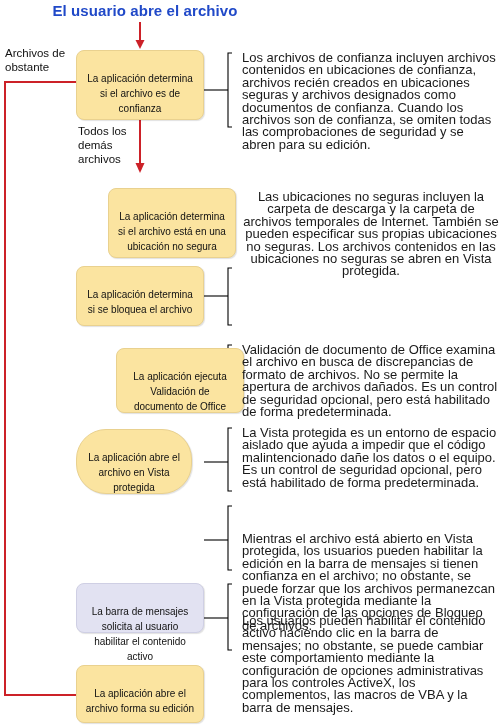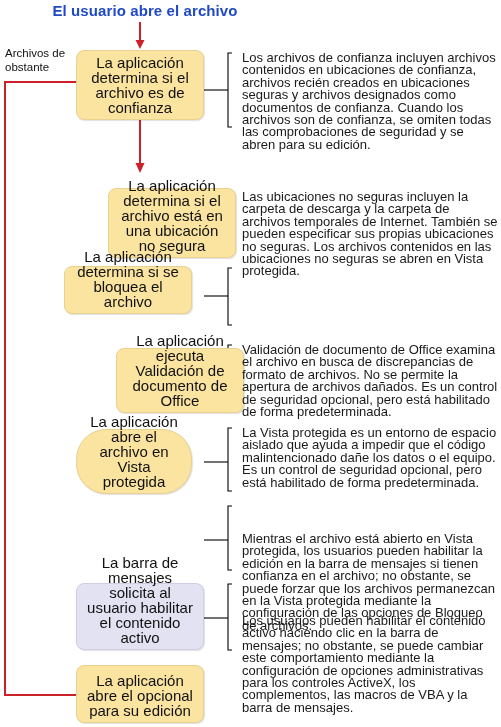--- a/index.html
+++ b/index.html
@@ -30,27 +30,27 @@
     color: #2049c8;
     font-weight: bold;
     font-size: 15px;
     letter-spacing: 0.1px;
   }
   .node {
     position: absolute;
     box-sizing: border-box;
     border-radius: 8px;
     display: flex;
-    align-items: flex-end;
+    align-items: flex-start;
     justify-content: center;
     text-align: center;
-    font-size: 15px;
+    font-size: 10px;
     line-height: 15px;
     color: #111111;
-    padding: 4px 8px;
+    padding: 20px 8px;
     border: 1px solid #d8c98e;
     box-shadow: 1px 1px 1px rgba(0,0,0,0.12);
   }
   .node.yellow {
     background: #fbe4a0;
     border-color: #e9d18f;
   }
   .node.blue {
     background: #e2e2f2;
     border-color: #cfcfe4;
@@ -132,49 +132,54 @@
 
       <line x1="204" y1="618" x2="228" y2="618"></line>
       <path d="M232,584 L228,584 L228,650 L232,650"></path>
     </g>
   </svg>
 
   <div class="sidelabel" style="left:5px; top:46px; width:70px;">
     <span>Archivos de obstante</span>
   </div>
 
+  <div class="sidelabel" style="left:78px; top:124px; width:58px;">
+    <span>Todos los</span>
+    <span>demás</span>
+    <span>archivos</span>
+  </div>
 
   <div class="node yellow" style="left:76px; top:50px; width:128px; height:70px;">
     <span>La aplicación determina si el archivo es de confianza</span>
   </div>
   <div class="desc" style="left:232px; top:52px;">Los archivos de confianza incluyen archivos contenidos en ubicaciones de confianza, archivos recién creados en ubicaciones seguras y archivos designados como documentos de confianza. Cuando los archivos son de confianza, se omiten todas las comprobaciones de seguridad y se abren para su edición.</div>
 
   <div class="node yellow" style="left:76px; top:188px; width:128px; height:70px;margin-left:32px;">
     <span>La aplicación determina si el archivo está en una ubicación no segura</span>
   </div>
-  <div class="desc" style="left:232px; top:191px;">Las ubicaciones no seguras incluyen la carpeta de descarga y la carpeta de archivos temporales de Internet. También se pueden especificar sus propias ubicaciones no seguras. Los archivos contenidos en las ubicaciones no seguras se abren en Vista protegida.</div>
+  <div class="desc" style="left:232px; top:191px;text-align:center;">Las ubicaciones no seguras incluyen la carpeta de descarga y la carpeta de archivos temporales de Internet. También se pueden especificar sus propias ubicaciones no seguras. Los archivos contenidos en las ubicaciones no seguras se abren en Vista protegida.</div>
 
-  <div class="node yellow" style="left:64px; top:266px; width:128px; height:48px;">
+  <div class="node yellow" style="left:76px; top:266px; width:128px; height:60px;">
     <span>La aplicación determina si se bloquea el archivo</span>
   </div>
 
   <div class="node yellow" style="left:76px; top:348px; width:128px; height:65px;margin-left:40px;">
     <span>La aplicación ejecuta Validación de documento de Office</span>
   </div>
   <div class="desc" style="left:232px; top:344px;">Validación de documento de Office examina el archivo en busca de discrepancias de formato de archivos. No se permite la apertura de archivos dañados. Es un control de seguridad opcional, pero está habilitado de forma predeterminada.</div>
 
   <div class="node yellow" style="left:76px; top:429px; width:116px; height:65px;border-radius:30px;">
     <span>La aplicación abre el archivo en Vista protegida</span>
   </div>
   <div class="desc" style="left:232px; top:427px;">La Vista protegida es un entorno de espacio aislado que ayuda a impedir que el código malintencionado dañe los datos o el equipo. Es un control de seguridad opcional, pero está habilitado de forma predeterminada.</div>
 
   <div class="desc" style="left:232px; top:533px;">Mientras el archivo está abierto en Vista protegida, los usuarios pueden habilitar la edición en la barra de mensajes si tienen confianza en el archivo; no obstante, se puede forzar que los archivos permanezcan en la Vista protegida mediante la configuración de las opciones de Bloqueo de archivos.</div>
 
-  <div class="node blue" style="left:76px; top:583px; width:128px; height:67px;">
+  <div class="node blue" style="left:76px; top:583px; width:128px; height:50px;">
     <span>La barra de mensajes solicita al usuario habilitar el contenido activo</span>
   </div>
   <div class="desc" style="left:232px; top:615px;">Los usuarios pueden habilitar el contenido activo haciendo clic en la barra de mensajes; no obstante, se puede cambiar este comportamiento mediante la configuración de opciones administrativas para los controles ActiveX, los complementos, las macros de VBA y la barra de mensajes.</div>
 
   <div class="node yellow" style="left:76px; top:665px; width:128px; height:58px;">
-    <span>La aplicación abre el opcional para su edición</span>
+    <span>La aplicación abre el archivo forma su edición</span>
   </div>
 
 </div>
 
 </body></html>

